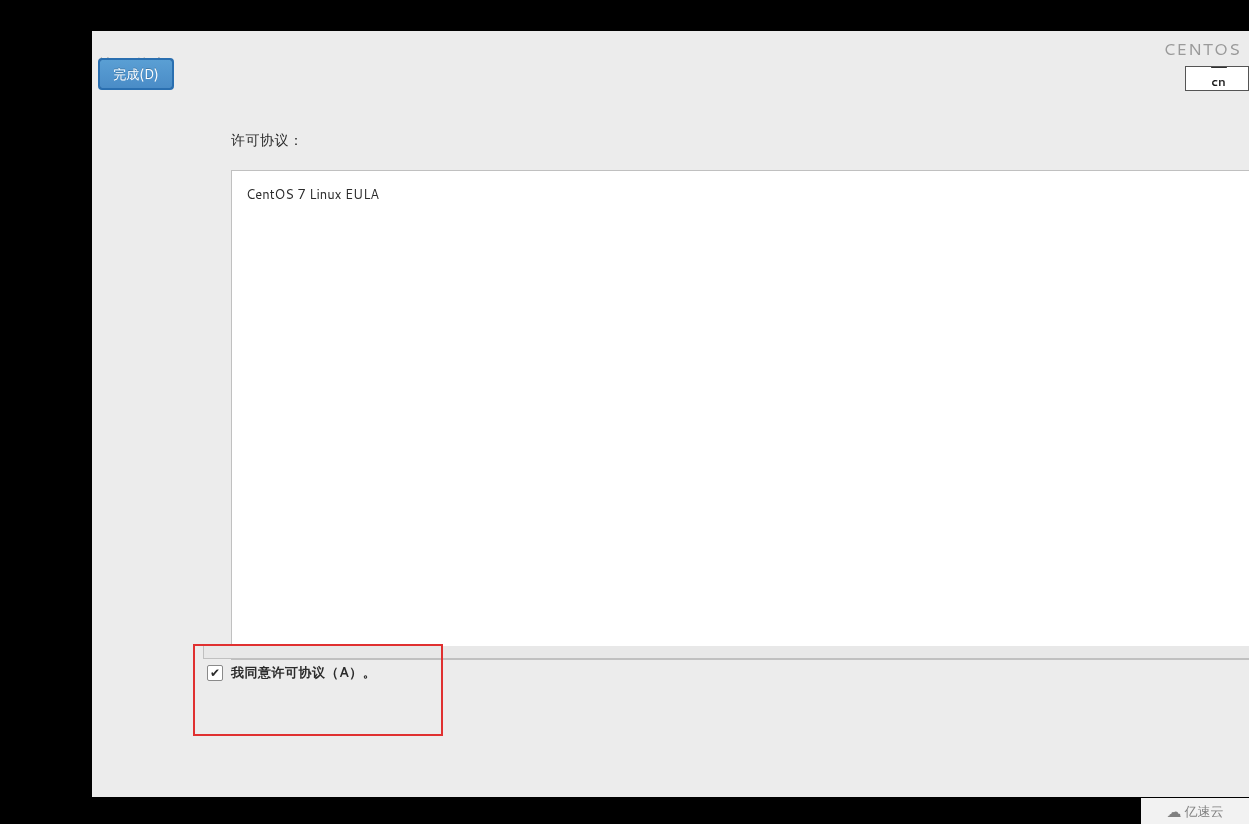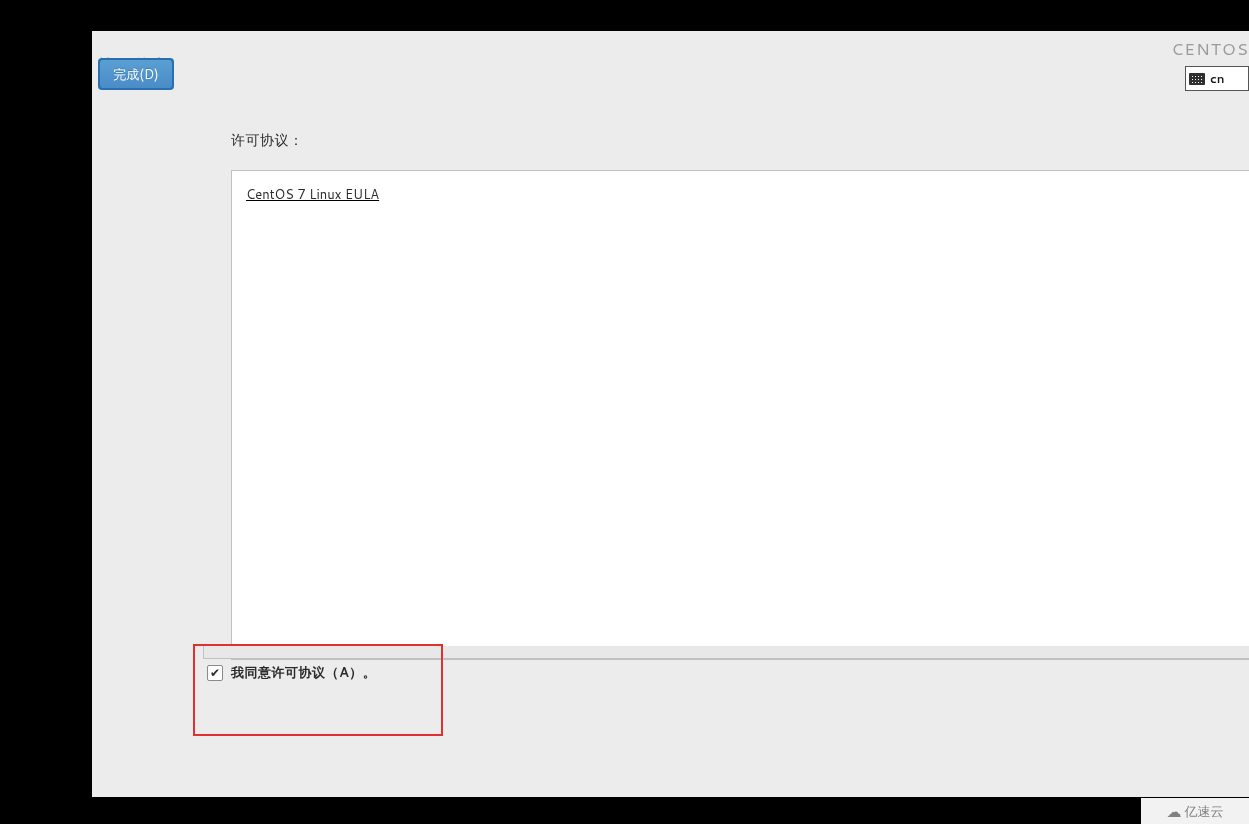--- a/index.html
+++ b/index.html
@@ -50,38 +50,39 @@
       cursor: pointer;
       outline: 2px solid #2a6fb0;
       outline-offset: -1px;
       text-align: center;
       line-height: 28px;
       text-shadow: 0 -1px 0 rgba(0,0,0,0.2);
     }
     .brand-label {
       position: absolute;
       top: 36px;
-      right: 0;
+      right: 8px;
       color: #9a9a9a;
       font-size: 17px;
       letter-spacing: 1px;
       margin-left: 20px;
     }
     .lang-indicator {
       position: absolute;
       top: 66px;
       right: 0;
       width: 64px;
       height: 25px;
       background: #ffffff;
       border: 1px solid #555;
       display: flex;
       align-items: center;
       padding-left: 3px;
       gap: 5px;
+      flex-direction: column;
     }
     .keyboard-icon-box {
       width: 16px;
       height: 12px;
       background: #303030;
       position: relative;
       border-radius: 1px;
     }
     .keyboard-icon-box::before {
       content: "";
@@ -111,21 +112,20 @@
       margin-bottom: 20px;
       letter-spacing: 0.5px;
     }
     .eula-box {
       background: #ffffff;
       border: 1px solid #c0c0c0;
       border-right: none;
       padding: 14px;
       min-height: 490px;
       position: relative;
-      text-decoration: underline;
     }
     .eula-title {
       font-size: 13px;
       color: #2b2b2b;
       margin-bottom: 44px;
     }
     .eula-para {
       font-size: 13px;
       color: #2b2b2b;
       line-height: 1.4;

